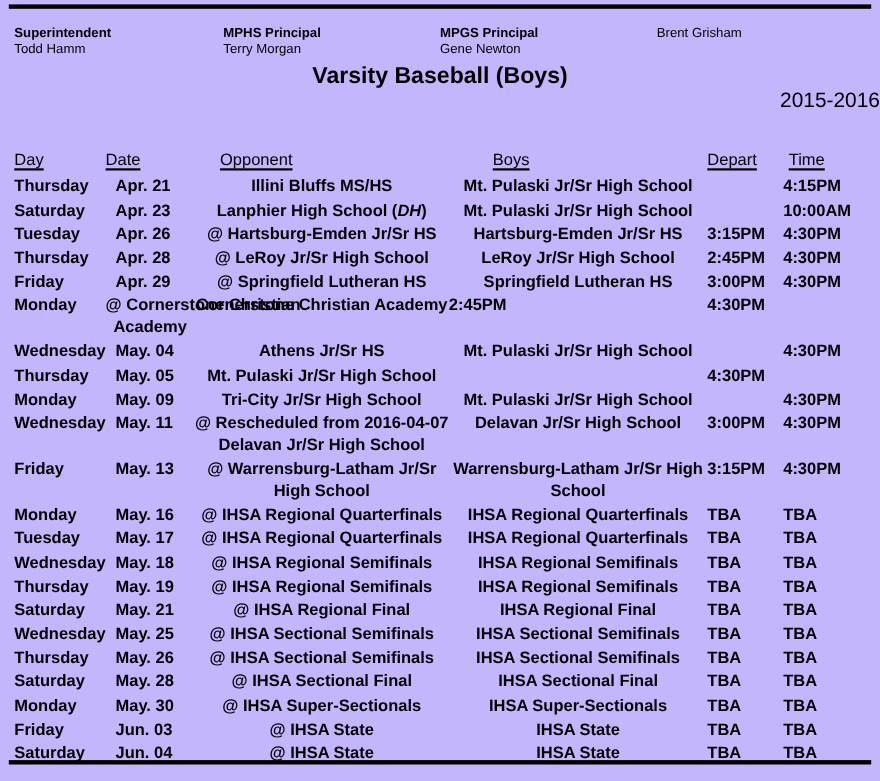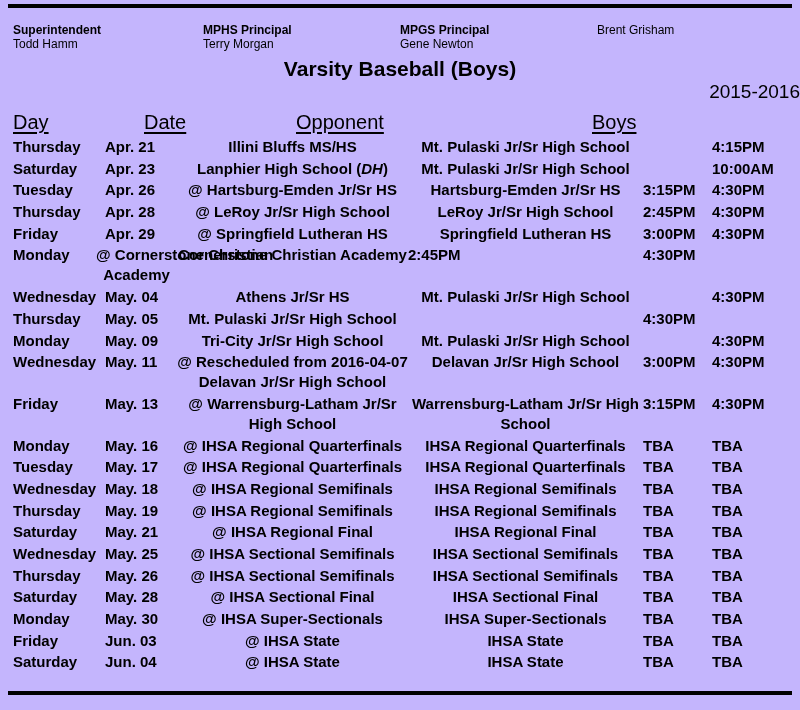--- a/index.html
+++ b/index.html
@@ -35,22 +35,22 @@
     margin-left:-13px;
     text-align:right;
     font-size:19px;line-height:22px;
   }
 
   .row{
     display:grid;
     grid-template-columns:83px 81px 231px 235px 69px 1fr;
   }
   .thead{
-    margin-top:11px;
-    font-size:20px;line-height:17px;gap:48px;
+    margin-top:34px;
+    font-size:15px;line-height:17px;
   }
   .hcell{
     text-decoration:underline;
     text-decoration-thickness:1.5px;
     text-underline-offset:3px;
     white-space:nowrap;
     justify-self:start;
   }
   .h-opponent{padding-left:23px;}
   .h-place{padding-left:40px;}

